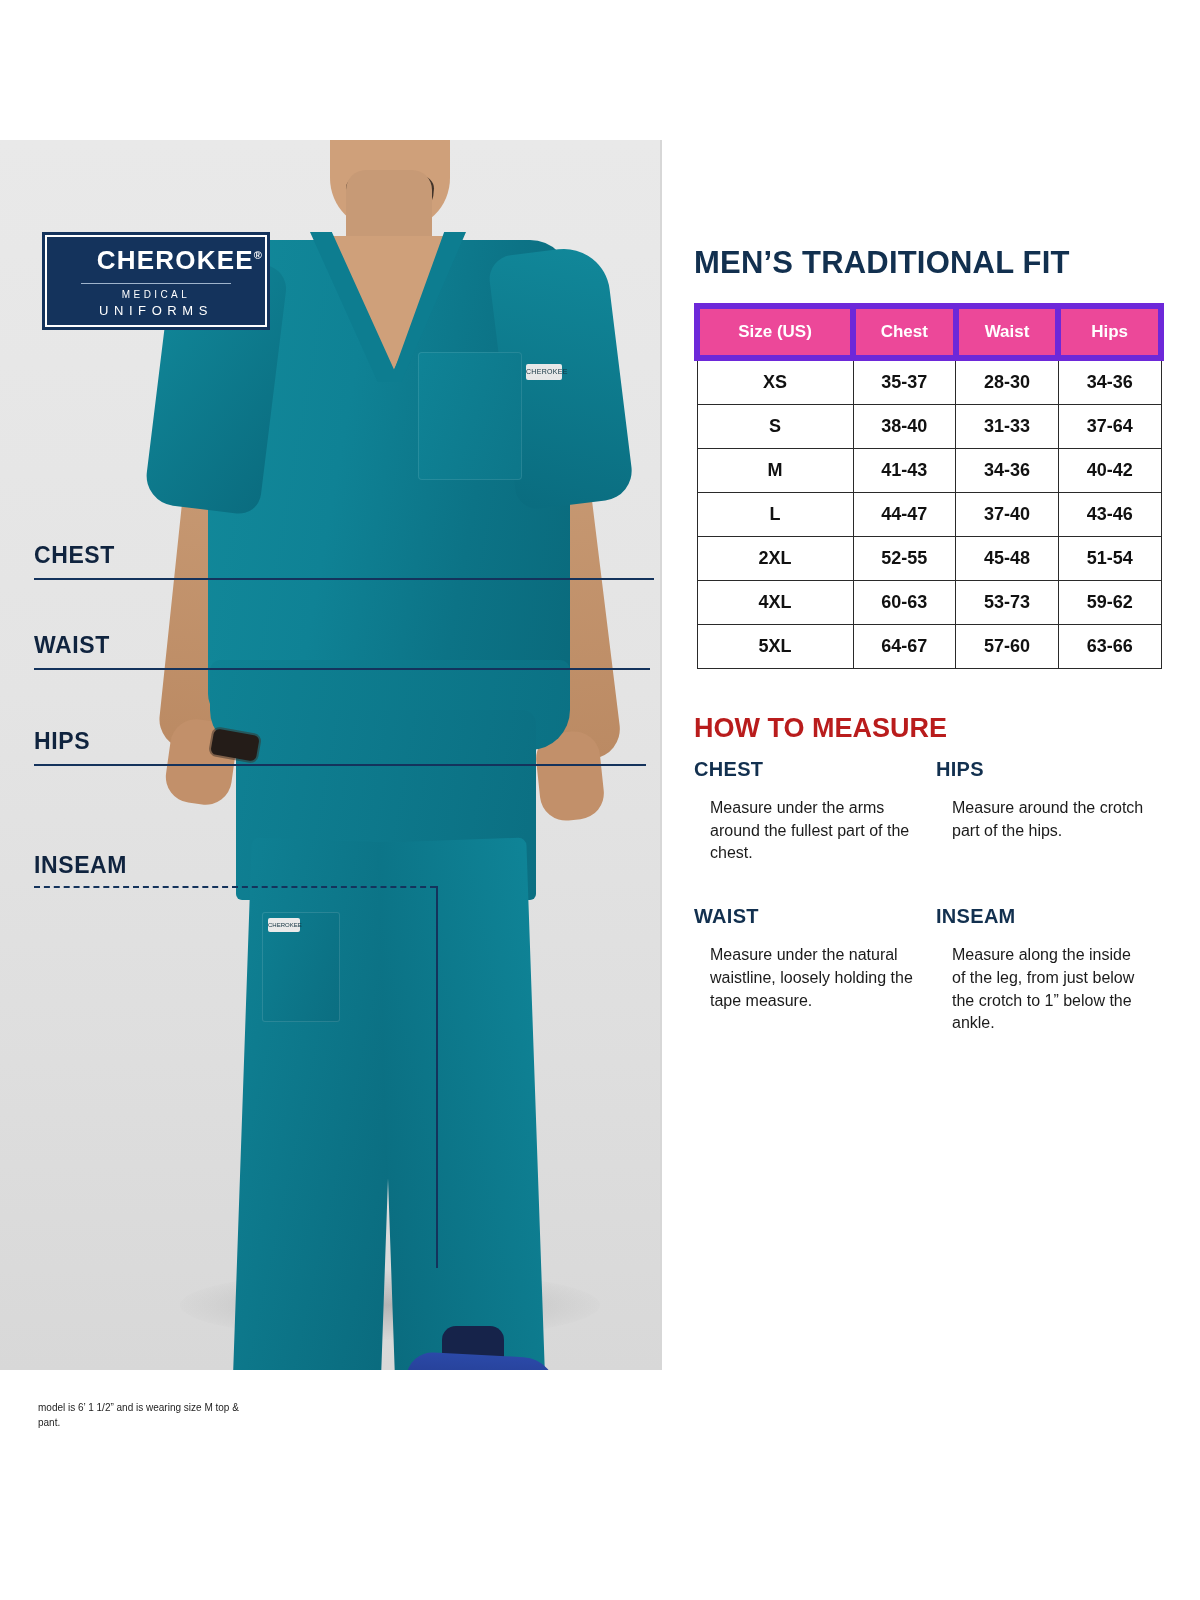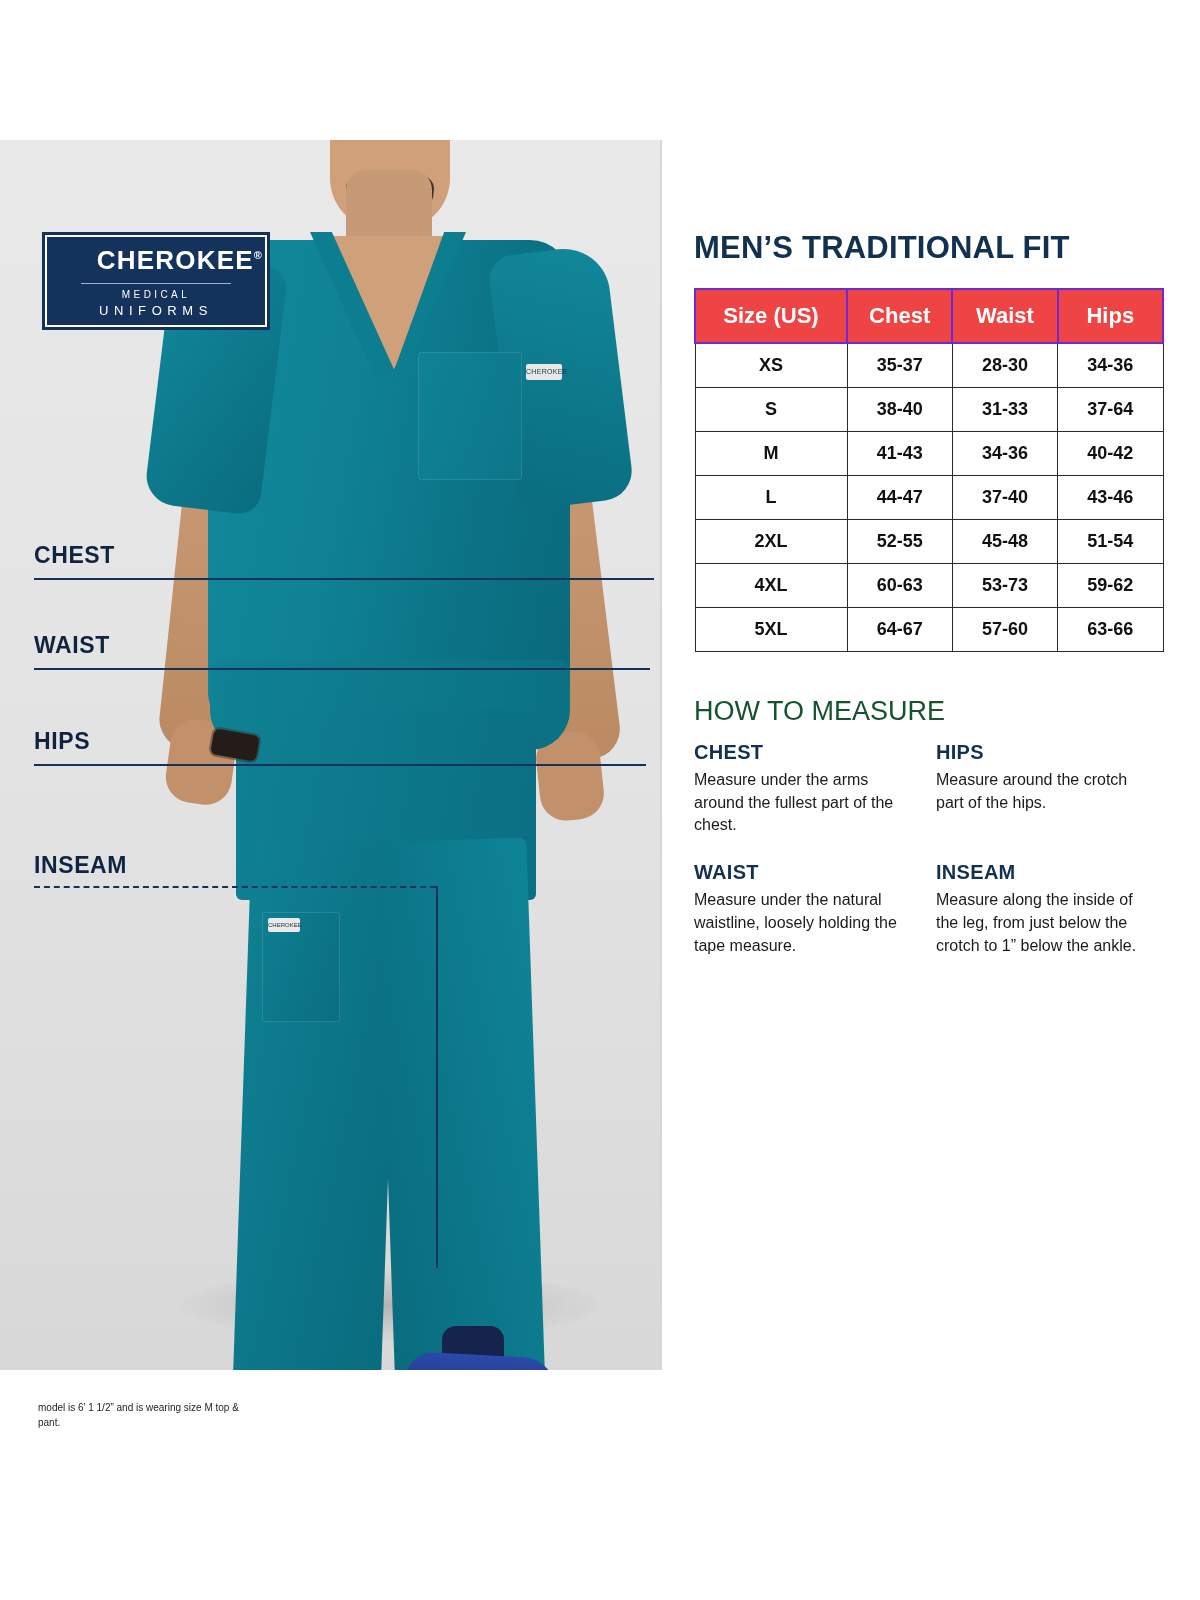--- a/index.html
+++ b/index.html
@@ -240,76 +240,76 @@
     left: 38px; top: 1400px;
     width: 220px;
     font-size: 10px;
     line-height: 1.5;
     color: #1d1d1d;
   }
 
   
   #right-panel {
     position: absolute;
-    left: 694px; top: 230px;
+    left: 694px; top: 245px;
     width: 470px;
   }
   #chart-title {
     font-size: 31px;
     font-weight: bold;
     color: #12304f;
     letter-spacing: .2px;
     margin-bottom: 22px;
   }
 
   table.size-table {
     border-collapse: collapse;
     width: 470px;
     table-layout: fixed;
   }
   table.size-table th {
-    background: #ef4444;
+    background: #ec4899;
     color: #ffffff;
-    font-size: 22px;
+    font-size: 17px;
     font-weight: bold;
     padding: 13px 0;
-    border: 2px solid #6d28d9;
+    border: 6px solid #6d28d9;
   }
   table.size-table th:first-child { width: 150px; }
   table.size-table td {
     border: 1px solid #2a2a2a;
     text-align: center;
     font-size: 18px;
     font-weight: bold;
     color: #111111;
     padding: 11px 0;
   }
 
   #how-to-title {
     margin-top: 44px;
     font-size: 27px;
-    font-weight: normal;
-    color: #14532d;
+    font-weight: bold;
+    color: #b91c1c;
   }
   #how-grid {
     margin-top: 14px;
     display: grid;
     grid-template-columns: 242px 228px;
     column-gap: 0px;
     row-gap: 24px;
   }
   .how-item h4 {
     margin: 0 0 5px 0;
     font-size: 20px;
     font-weight: bold;
     color: #12304f;
     letter-spacing: .3px;
   }
   .how-item p {
-    margin: 0;
+    margin: 16px;
     font-size: 16px;
     line-height: 1.42;
     color: #1b1b1b;
     max-width: 205px;
   }
 
   
   #panel-divider {
     position: absolute;
     left: 660px; top: 140px;

